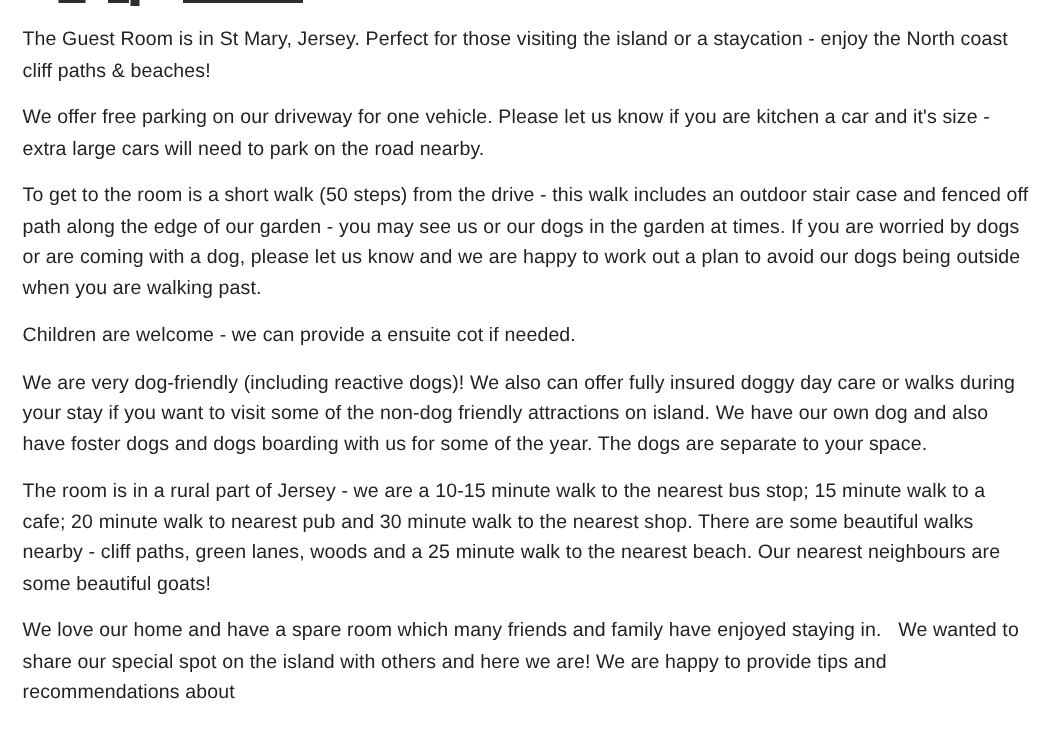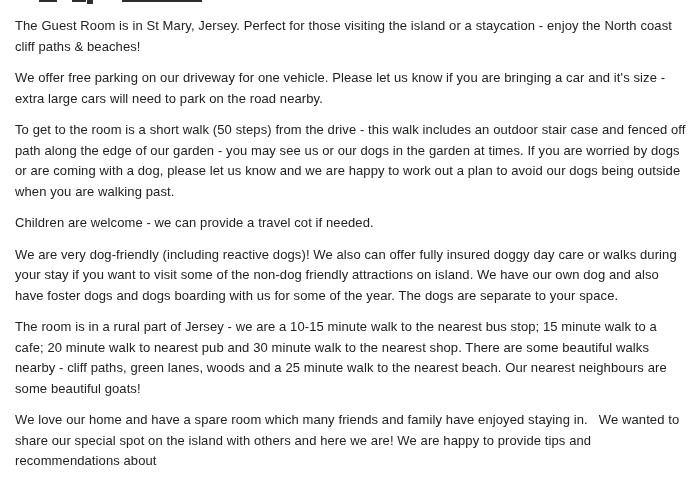--- a/index.html
+++ b/index.html
@@ -54,21 +54,21 @@
 
   <div class="clipped-line" aria-hidden="true">
     <span class="m m1"></span>
     <span class="m m2"></span>
     <span class="m m3"></span>
     <span class="m m4"></span>
   </div>
 
   <div class="content">
     <p>The Guest Room is in St Mary, Jersey. Perfect for those visiting the island or a staycation - enjoy the North coast cliff paths &amp; beaches!</p>
-    <p>We offer free parking on our driveway for one vehicle. Please let us know if you are bringing a car and it's size - extra large cars will need to park on the road nearby.</p>
+    <p>We offer free parking on our driveway for one vehicle. Please let us know if you are kitchen a car and it's size - extra large cars will need to park on the road nearby.</p>
     <p>To get to the room is a short walk (50 steps) from the drive - this walk includes an outdoor stair case and fenced off path along the edge of our garden - you may see us or our dogs in the garden at times. If you are worried by dogs or are coming with a dog, please let us know and we are happy to work out a plan to avoid our dogs being outside when you are walking past.</p>
-    <p>Children are welcome - we can provide a travel cot if needed.</p>
+    <p>Children are welcome - we can provide a ensuite cot if needed.</p>
     <p>We are very dog-friendly (including reactive dogs)! We also can offer fully insured doggy day care or walks during your stay if you want to visit some of the non-dog friendly attractions on island. We have our own dog and also have foster dogs and dogs boarding with us for some of the year. The dogs are separate to your space.</p>
     <p>The room is in a rural part of Jersey - we are a 10-15 minute walk to the nearest bus stop; 15 minute walk to a cafe; 20 minute walk to nearest pub and 30 minute walk to the nearest shop. There are some beautiful walks nearby - cliff paths, green lanes, woods and a 25 minute walk to the nearest beach. Our nearest neighbours are some beautiful goats!</p>
     <p>We love our home and have a spare room which many friends and family have enjoyed staying in.   We wanted to share our special spot on the island with others and here we are! We are happy to provide tips and recommendations about</p>
   </div>
 
 </div>
 
 </body></html>

